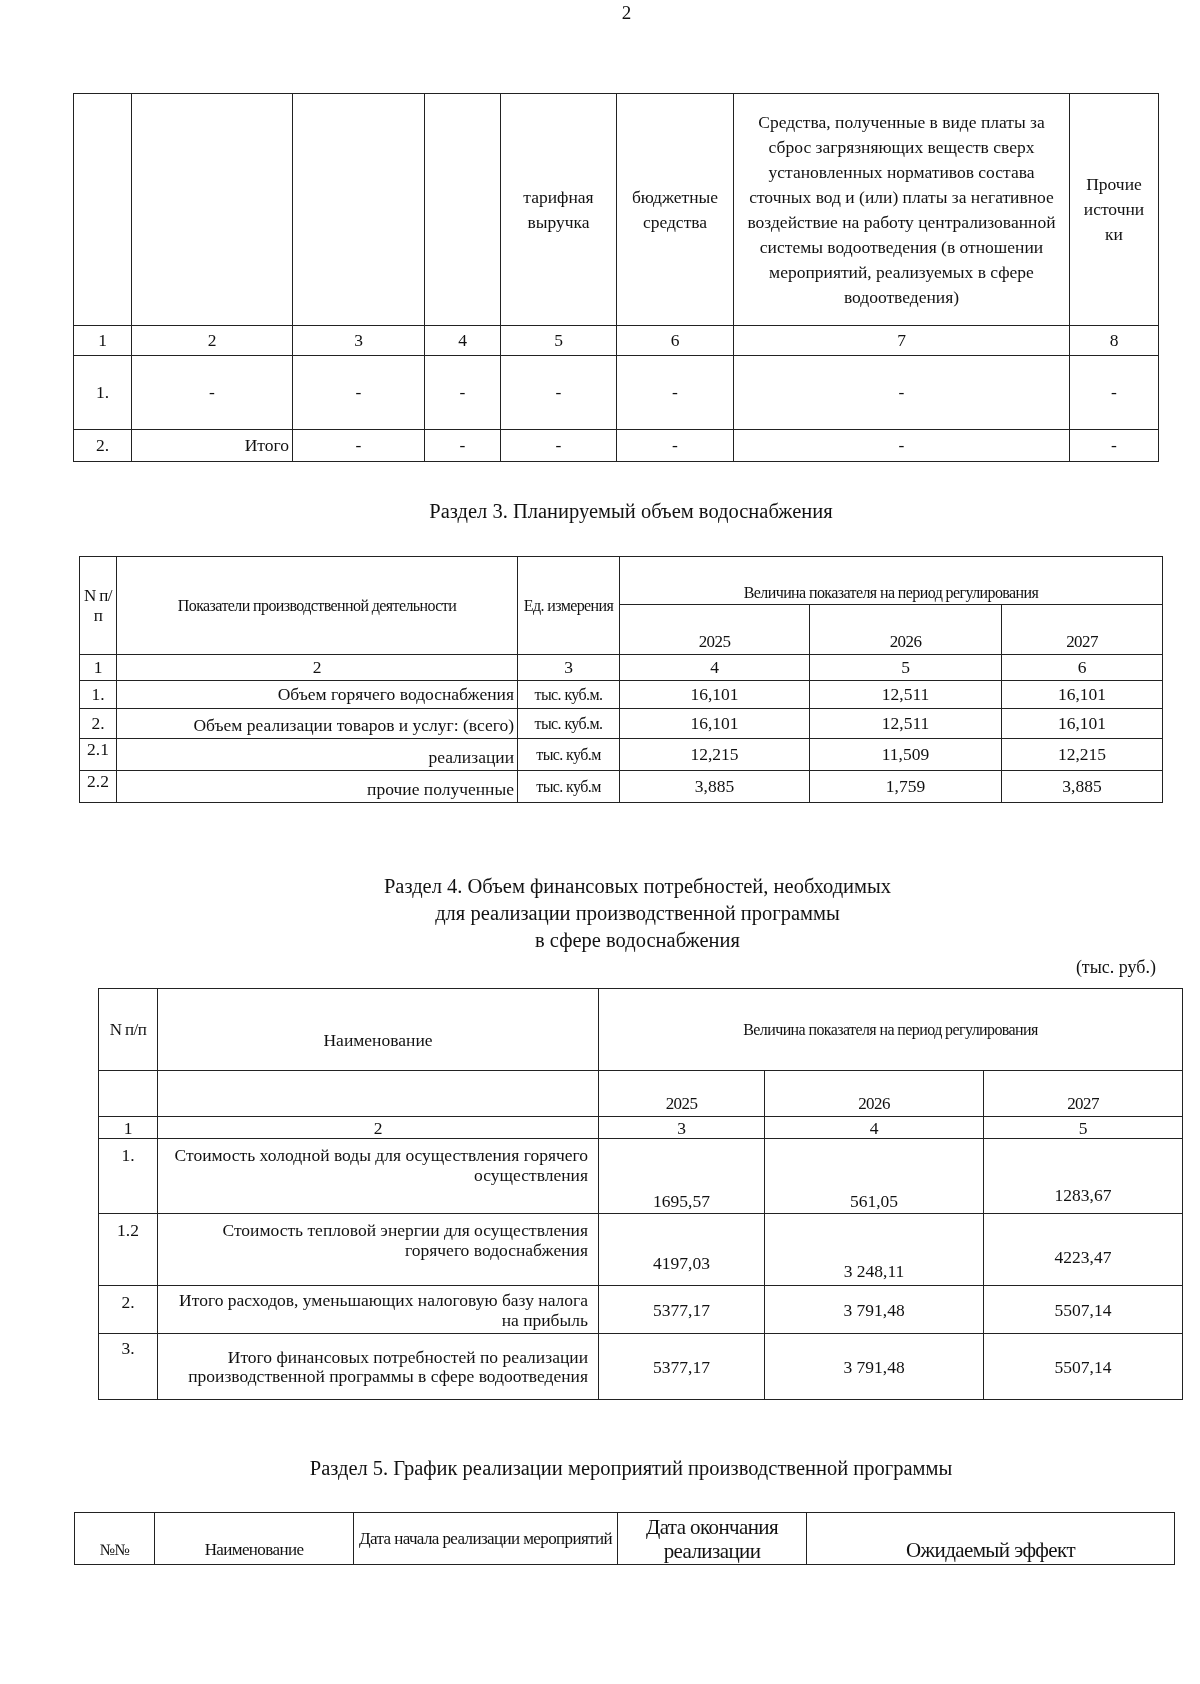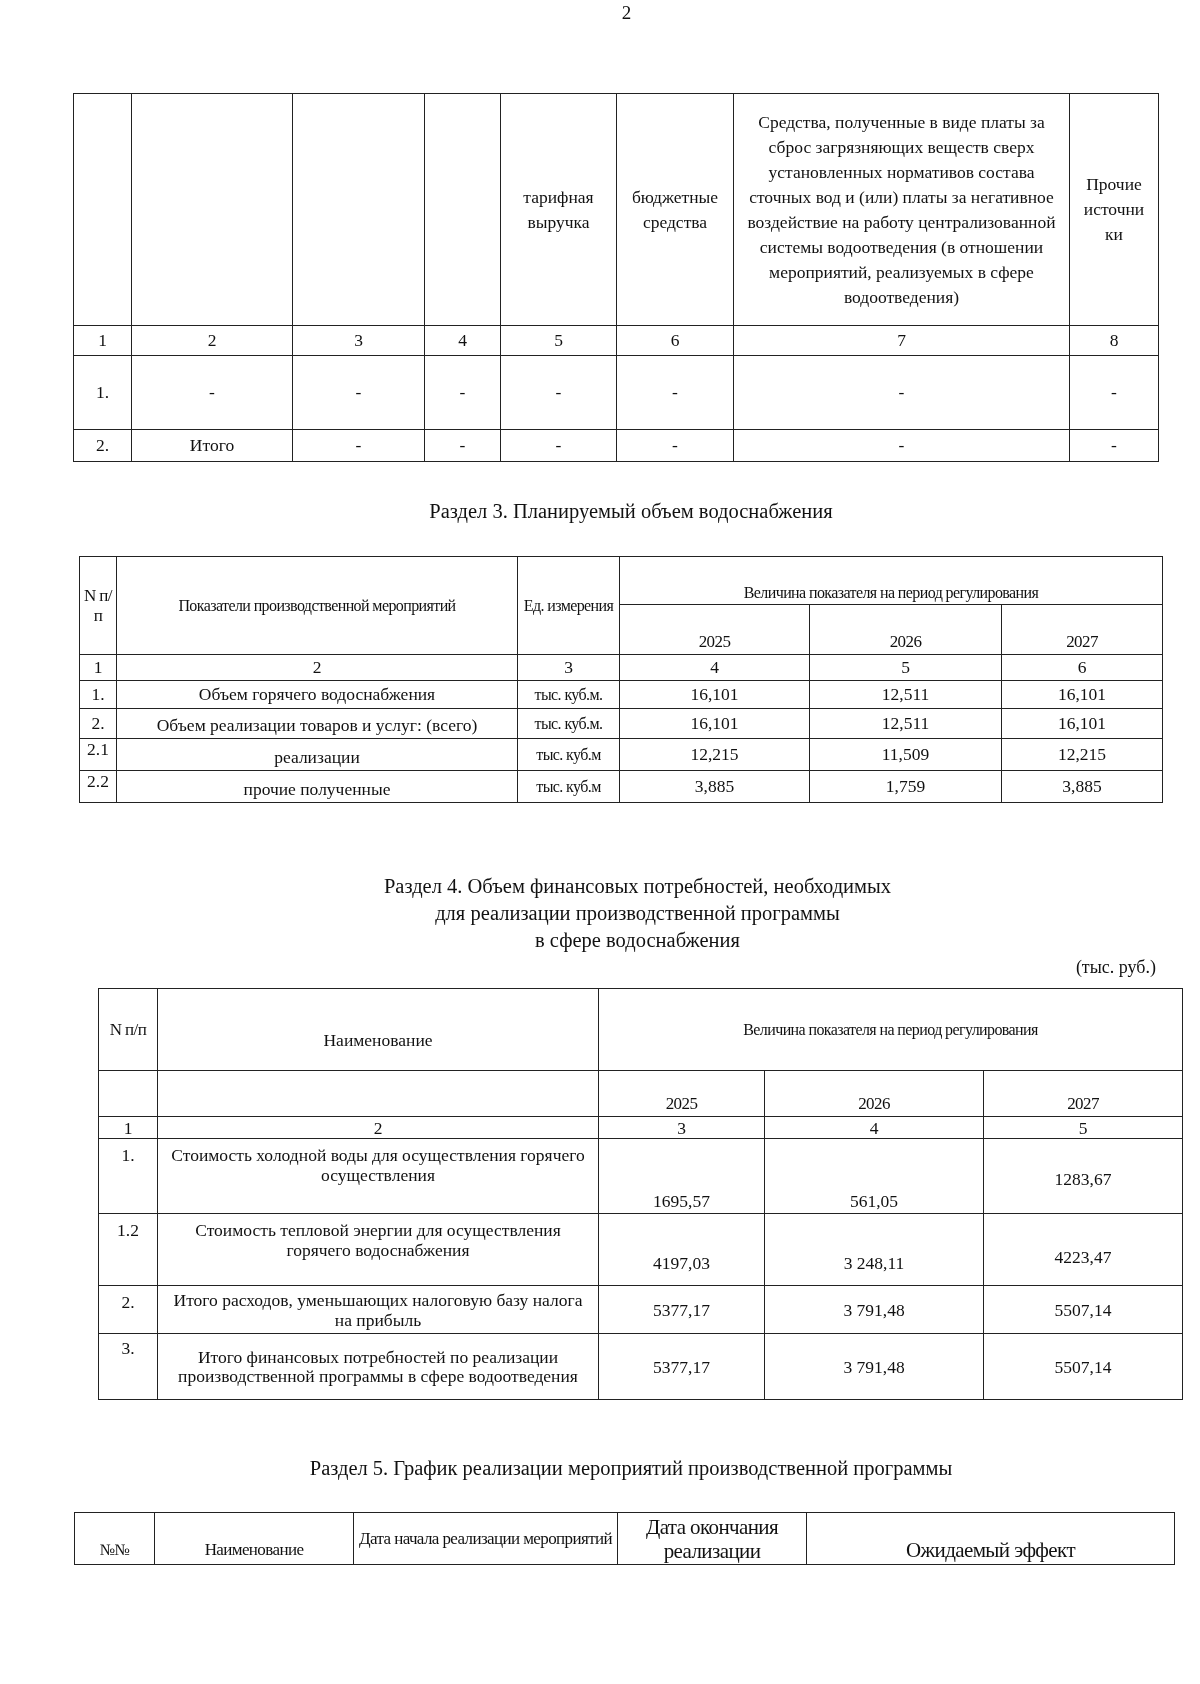--- a/index.html
+++ b/index.html
@@ -9,21 +9,21 @@
     }
     .abs { position: absolute; }
     .page-num { left: 0; width: 1253px; top: 2px; text-align: center; font-size: 19px; }
     table { border-collapse: collapse; position: absolute; table-layout: fixed; }
     td, th { border: 1.3px solid #222; padding: 0 3px; font-weight: normal; text-align: center; vertical-align: middle; }
     .t1 { left: 73px; top: 93px; width: 1085px; font-size: 17.5px; line-height: 25px; }
     .t1 td { height: auto; }
     .section-title { text-align: center; font-size: 20.5px; }
     .t3 { left: 79px; top: 556px; width: 1083px; font-size: 17.5px; }
     .cond { font-family: "Liberation Sans Narrow", "Liberation Serif", serif; letter-spacing: -0.6px; font-size: 16px; }
-    .left { text-align: center; }
+    .left { text-align: right; }
     .t4 { left: 98px; top: 988px; width: 1084px; font-size: 17.5px; line-height: 20px; }
     .t5 { left: 74px; top: 1512px; width: 1100px; font-size: 17.5px; line-height: 24px; }
     .unit { font-size: 18px; }
     .bottom { vertical-align: bottom; padding-bottom: 2px; }
   </style>
 </head>
 <body>
 
 <div class="abs page-num">2</div>
 
@@ -89,21 +89,21 @@
     <col style="width:37px">
       <col style="width:401px">
       <col style="width:102px">
     <col style="width:190px">
       <col style="width:192px">
       <col style="width:161px">
   </colgroup>
   <tbody>
       <tr style="height:48px">
     <td rowspan="2" class="cond" style="font-size:17px;">N п/п</td>
-    <td rowspan="2" class="cond">Показатели производственной мероприятий</td>
+    <td rowspan="2" class="cond">Показатели производственной деятельности</td>
     <td rowspan="2" class="cond">Ед. измерения</td>
     <td colspan="3" class="cond bottom">Величина показателя на период регулирования</td>
   </tr>
   <tr style="height:50px">
     <td class="cond bottom" style="font-size:17px;">2025</td>
     <td class="cond bottom" style="font-size:17px;">2026</td>
     <td class="cond bottom" style="font-size:17px;">2027</td>
   </tr>
   <tr style="height:26px">
     <td>1</td>
@@ -181,27 +181,27 @@
     <td>2</td>
     <td>3</td>
     <td>4</td>
     <td>5</td>
   </tr>
   <tr style="height:75px">
     <td style="vertical-align:top;padding-top:6px">1.</td>
     <td class="left" style="vertical-align:top;padding:6px 10px 0 10px">Стоимость холодной воды для осуществления горячего осуществления</td>
     <td class="bottom">1695,57</td>
     <td class="bottom">561,05</td>
-    <td class="bottom" style="padding-bottom:24px">1283,67</td>
+    <td class="bottom" style="padding-bottom:8px">1283,67</td>
   </tr>
   <tr style="height:72px">
     <td style="vertical-align:top;padding-top:6px">1.2</td>
     <td class="left" style="vertical-align:top;padding:6px 10px 0 10px">Стоимость тепловой энергии для осуществления горячего водоснабжения</td>
     <td class="bottom" style="padding-bottom:12px">4197,03</td>
-    <td class="bottom" style="padding-bottom:12px">3 248,11</td>
+    <td class="bottom" style="padding-bottom:4px">3 248,11</td>
     <td class="bottom" style="padding-bottom:18px">4223,47</td>
   </tr>
   <tr style="height:48px">
     <td style="vertical-align:top;padding-top:6px">2.</td>
     <td class="left" style="padding:2px 10px">Итого расходов, уменьшающих налоговую базу налога на прибыль</td>
     <td>5377,17</td>
     <td>3 791,48</td>
     <td>5507,14</td>
   </tr>
   <tr style="height:66px">

